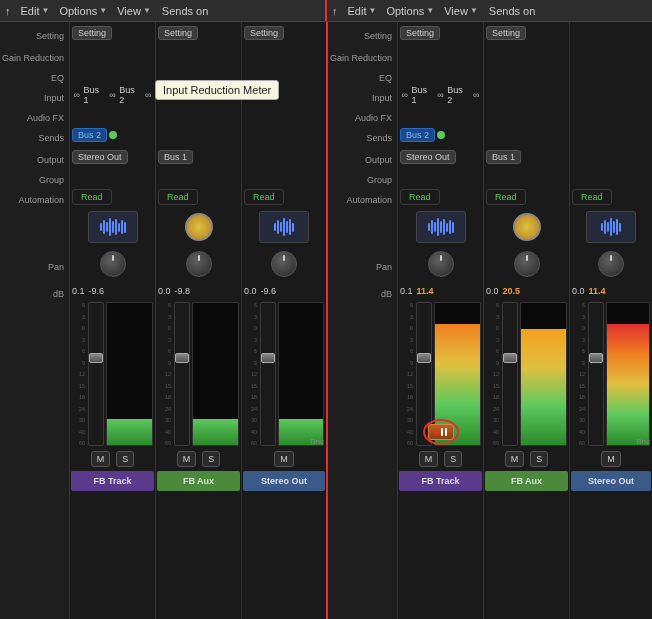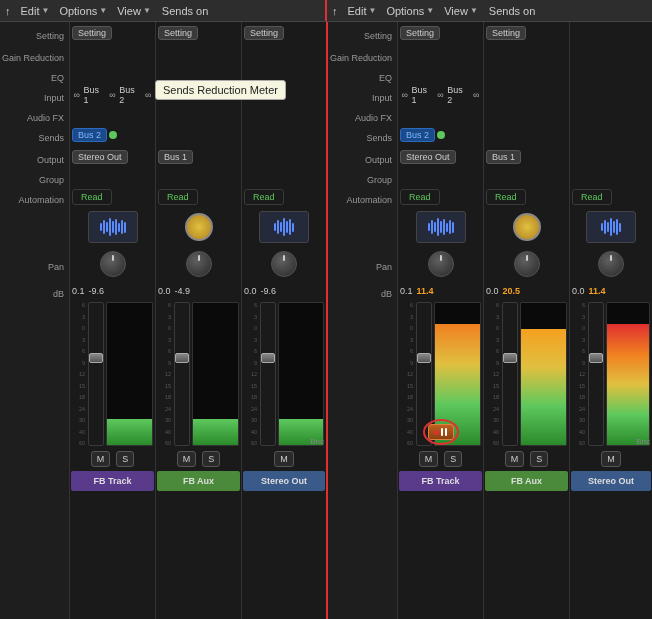--- a/index.html
+++ b/index.html
@@ -525,21 +525,21 @@
             <button class="read-btn">Read</button>
           </div>
           <div class="row-instrument">
             <div class="instrument-yellow"></div>
           </div>
           <div class="row-pan">
             <div class="pan-knob"></div>
           </div>
           <div class="row-db">
             <span class="db-value">0.0</span>
-            <span class="db-value">-4.9</span>
+            <span class="db-value">-9.8</span>
           </div>
           <div class="row-fader">
             <div style="display:flex;width:100%;gap:2px;align-items:stretch;">
               <div class="fader-scale">
                 <span>6</span>
                   <span>3</span>
                   <span>0</span>
                   <span>3</span>
                   <span>6</span>
                   <span>9</span>
@@ -632,21 +632,21 @@
           <div class="row-mute-solo">
             <button class="mute-btn">M</button>
           </div>
           <div class="row-name" style="padding:1px;">
             <div class="channel-name-stereo" style="width:100%;">Stereo Out</div>
           </div>
         </div>
 
       </div>
 
-      <div class="tooltip-box">Sends Reduction Meter</div>
+      <div class="tooltip-box">Input Reduction Meter</div>
 
     </div>
 
     <div class="red-divider"></div>
 
     <div style="width:324px;display:flex;position:relative;overflow:hidden;">
 
       <div style="width:70px;display:flex;flex-direction:column;padding-top:3px;flex-shrink:0;font-size:9px;color:#999;background:#1e1e1e;border-right:1px solid #333;">
         <div class="label-row" style="height:22px;">Setting</div>
         <div class="label-row" style="height:22px;">Gain Reduction</div>

